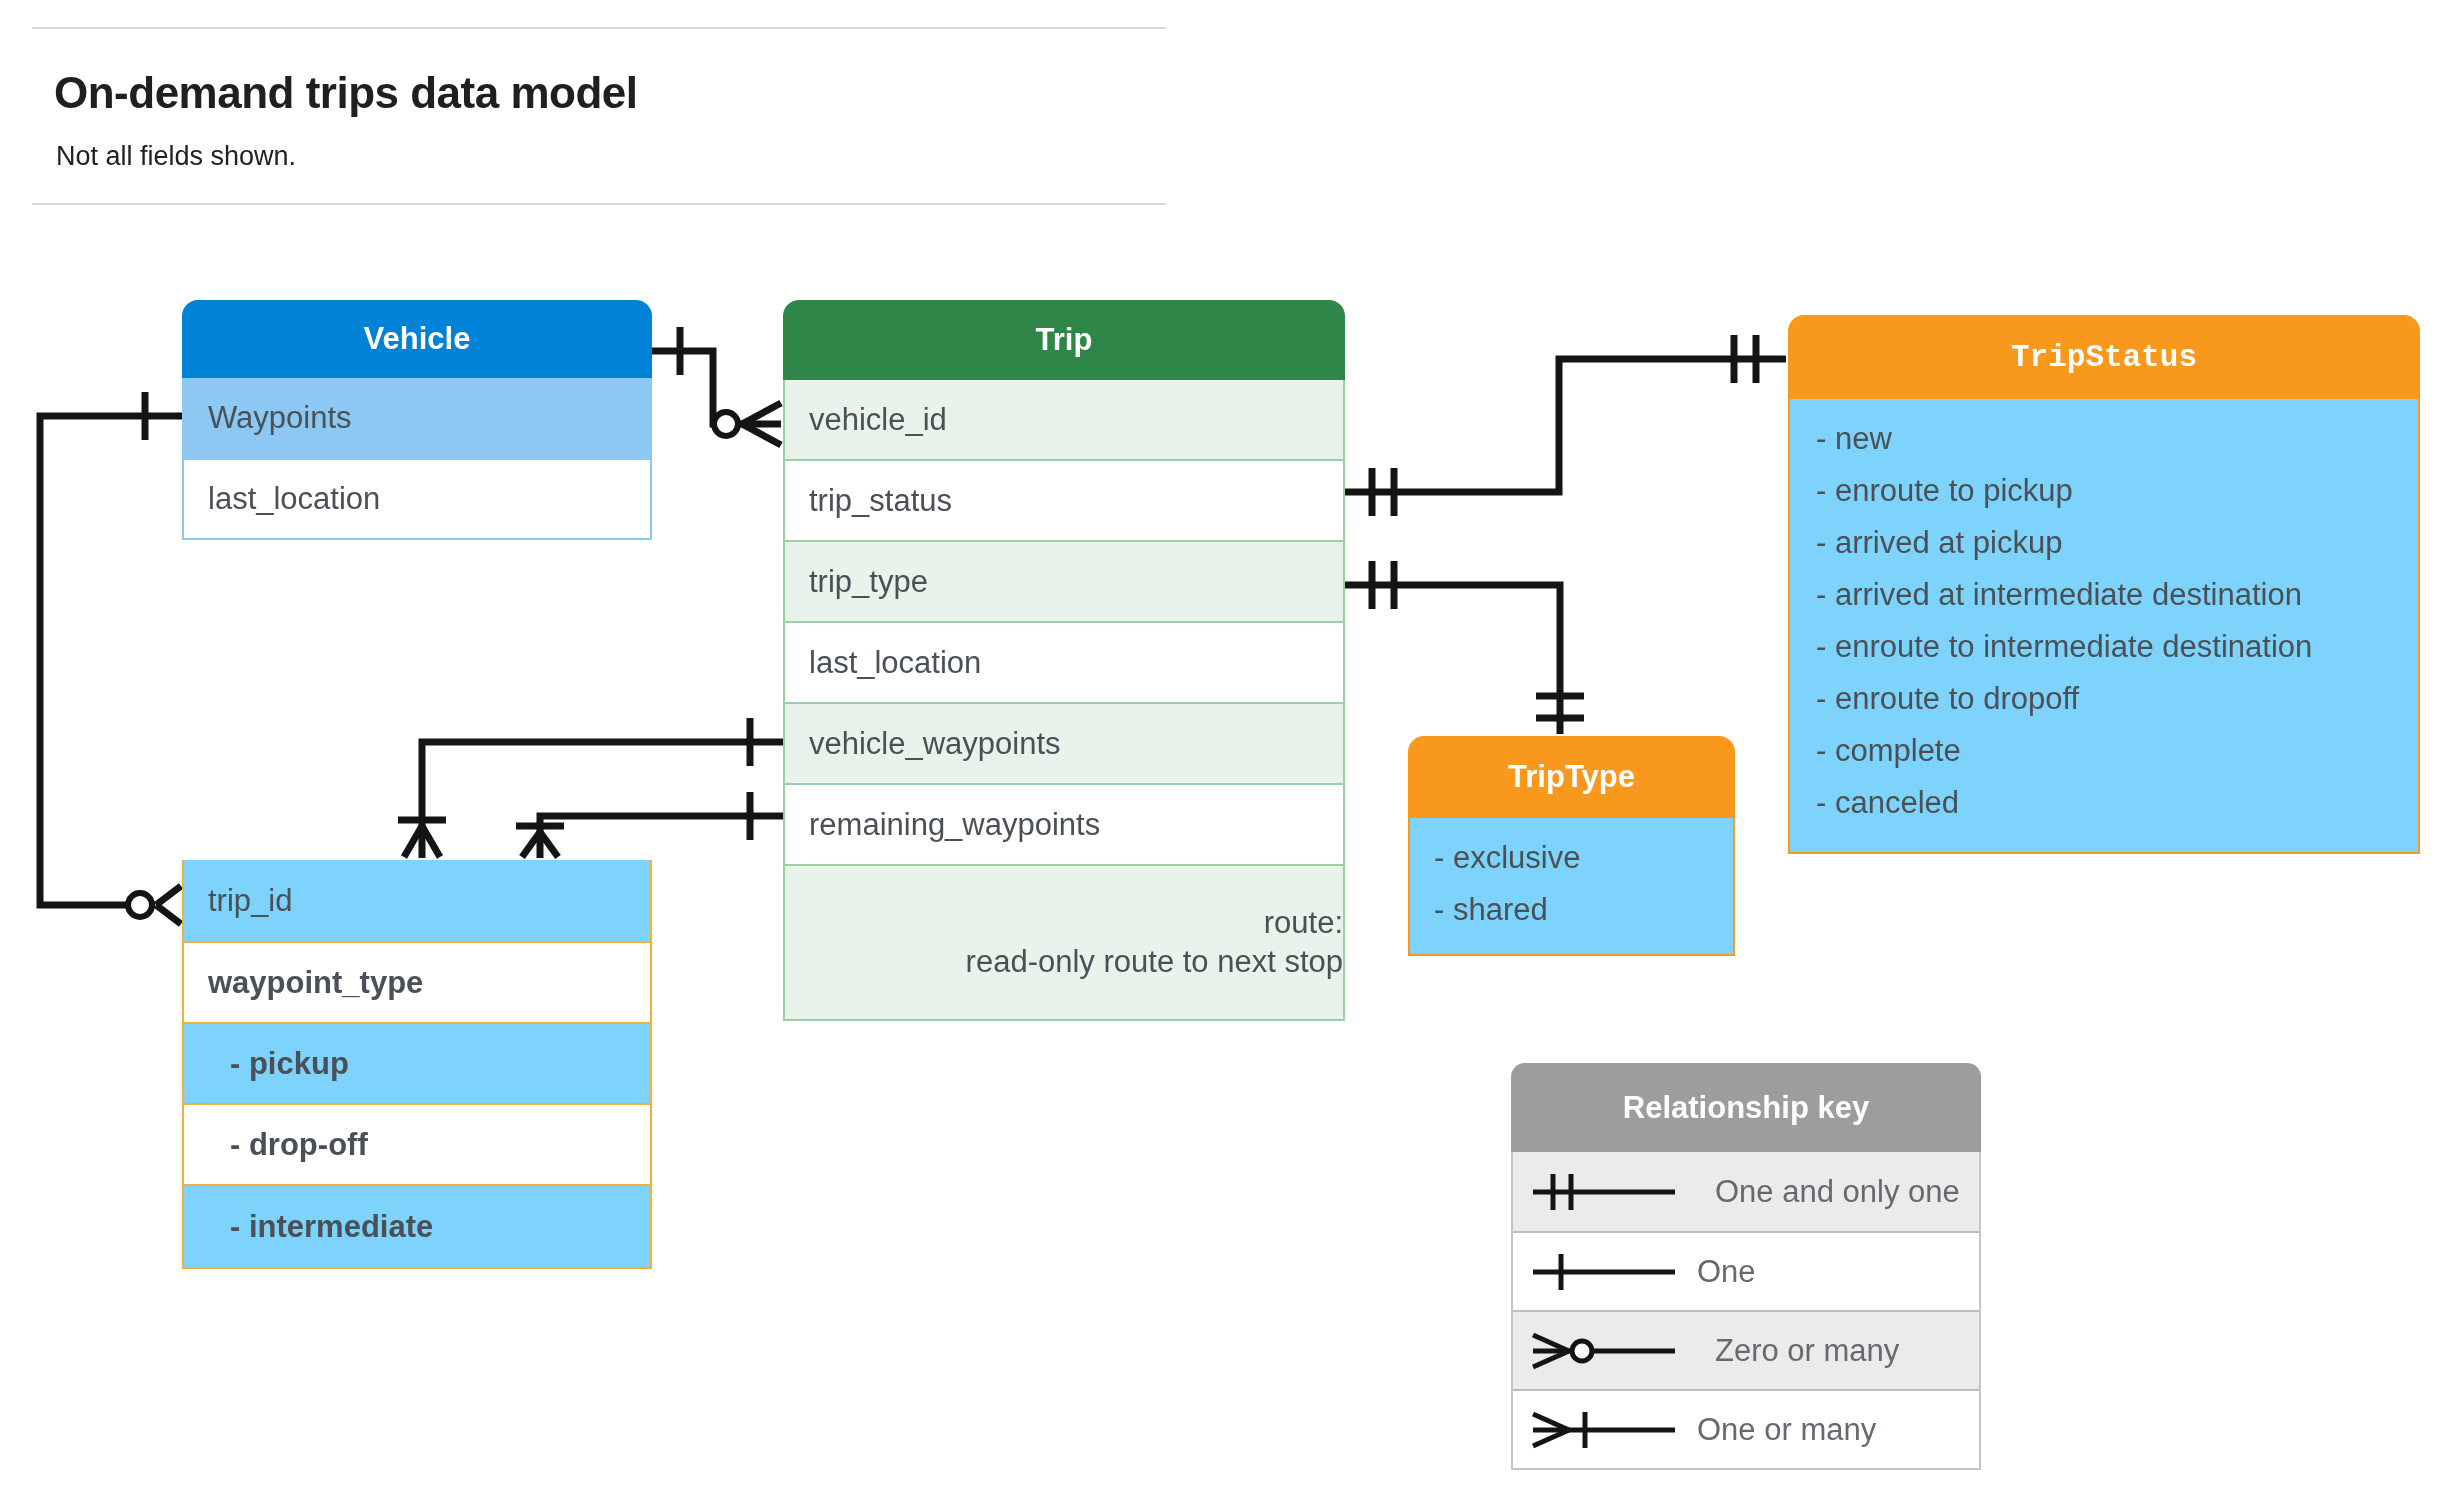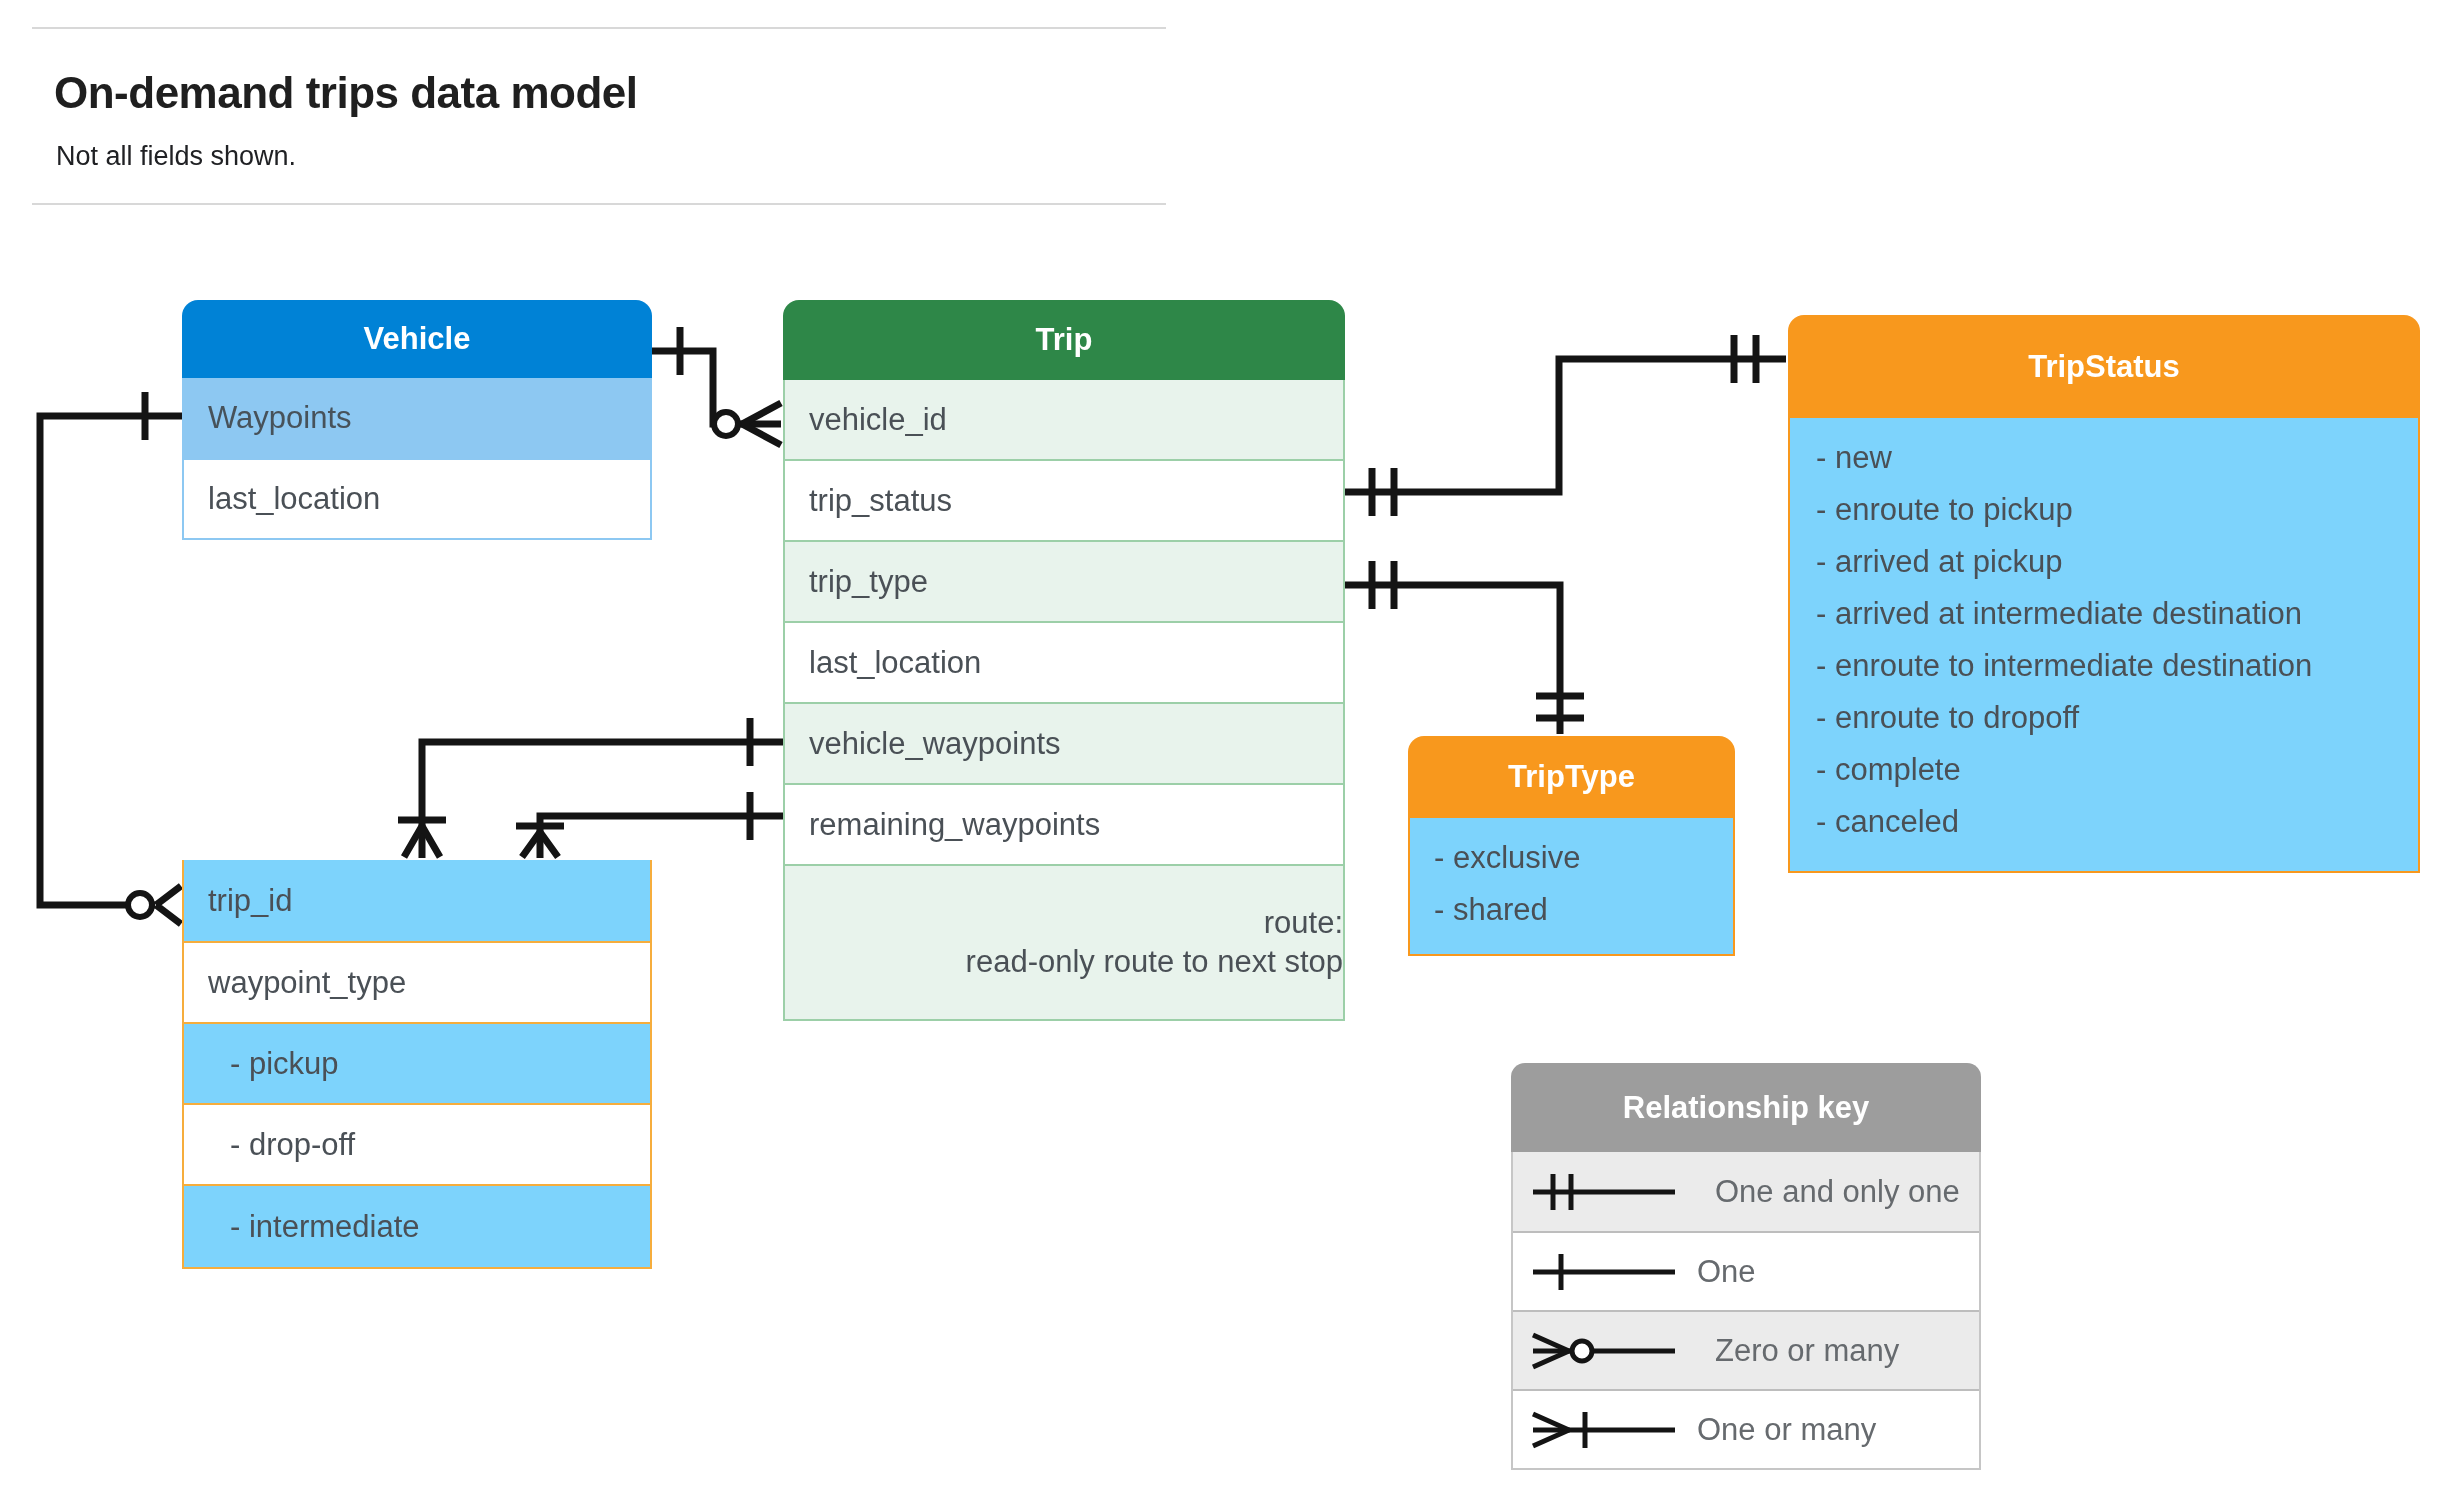--- a/index.html
+++ b/index.html
@@ -37,34 +37,34 @@
   .trip .row { height:81px; border-bottom:2px solid #9ccfa8; }
   .row.green-lt { background:#e8f3ec; }
   .trip .row:last-child { border-bottom:none; }
   .trip .row.route-row { height:153px; flex-direction:column; align-items:flex-end; justify-content:center; gap:3px; }
 
   
   .orange-header { background:#f8981d; }
   .cream { background:#7dd3fc; }
 
   .trip-status { left:1788px; top:315px; width:632px; }
-  .trip-status .entity-header { height:103px; }
+  .trip-status .entity-header { height:84px;font-family:Liberation Mono, monospace; }
   .trip-status .entity-body { height:455px; border:2px solid #f8981d; border-top:none; padding:14px 20px 0 26px; }
   .enum-item { font-size:31px; color:#4a5056; line-height:52px; white-space:nowrap; }
 
   .trip-type { left:1408px; top:736px; width:327px; }
   .trip-type .entity-header { height:82px; }
   .trip-type .entity-body { height:138px; border:2px solid #f8981d; border-top:none; padding:14px 0 0 24px; }
 
   .trip-waypoint { left:182px; top:860px; width:470px; }
   .trip-waypoint .entity-header { height:90px; }
   .trip-waypoint .entity-body { border:2px solid #f6ad3c; border-top:none; }
   .trip-waypoint .row { height:81px; }
   .trip-waypoint .row:last-child { height:83px; }
-  .trip-waypoint .row + .row { border-top:2px solid #f6ad3c; }
+  .trip-waypoint .row + .row { border-top:2px solid #f6ad3c;font-weight:bold; }
 
   
   .rel-key { left:1511px; top:1063px; width:470px; }
   .rel-key .entity-header { height:89px; background:#9d9d9d; border-radius:14px 14px 0 0; }
   .rel-key .entity-body { border:2px solid #c6c6c6; border-top:none; }
   .key-row { display:flex; align-items:center; height:79px; padding-left:16px; gap:18px; }
   .key-row + .key-row { border-top:2px solid #bdbdbd; }
   .key-row.gray-lt { background:#ebebeb;gap:36px; }
   .key-label { font-size:31px; color:#666a6e; }
   .key-glyph { flex:0 0 auto; }

